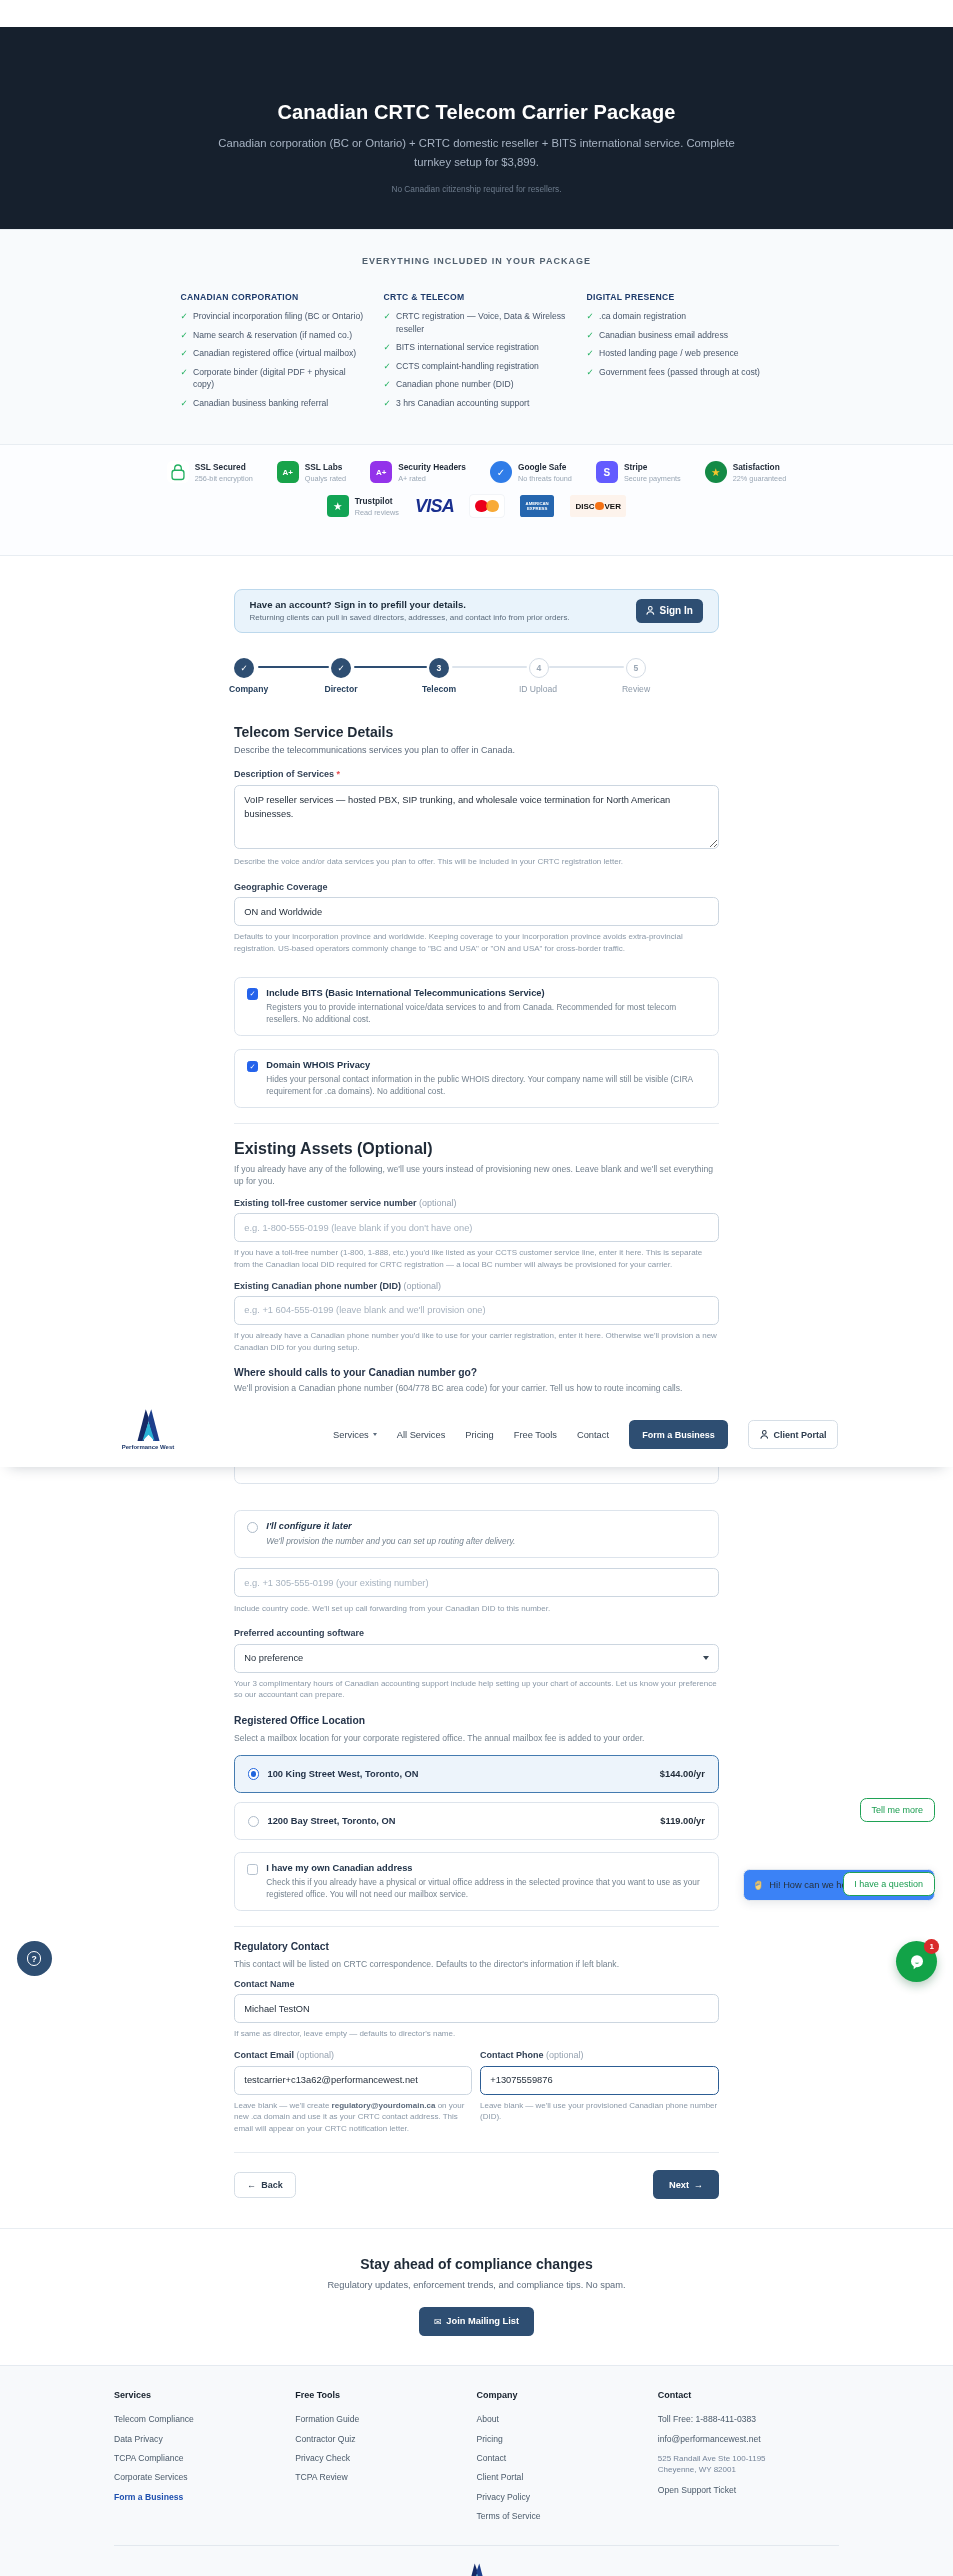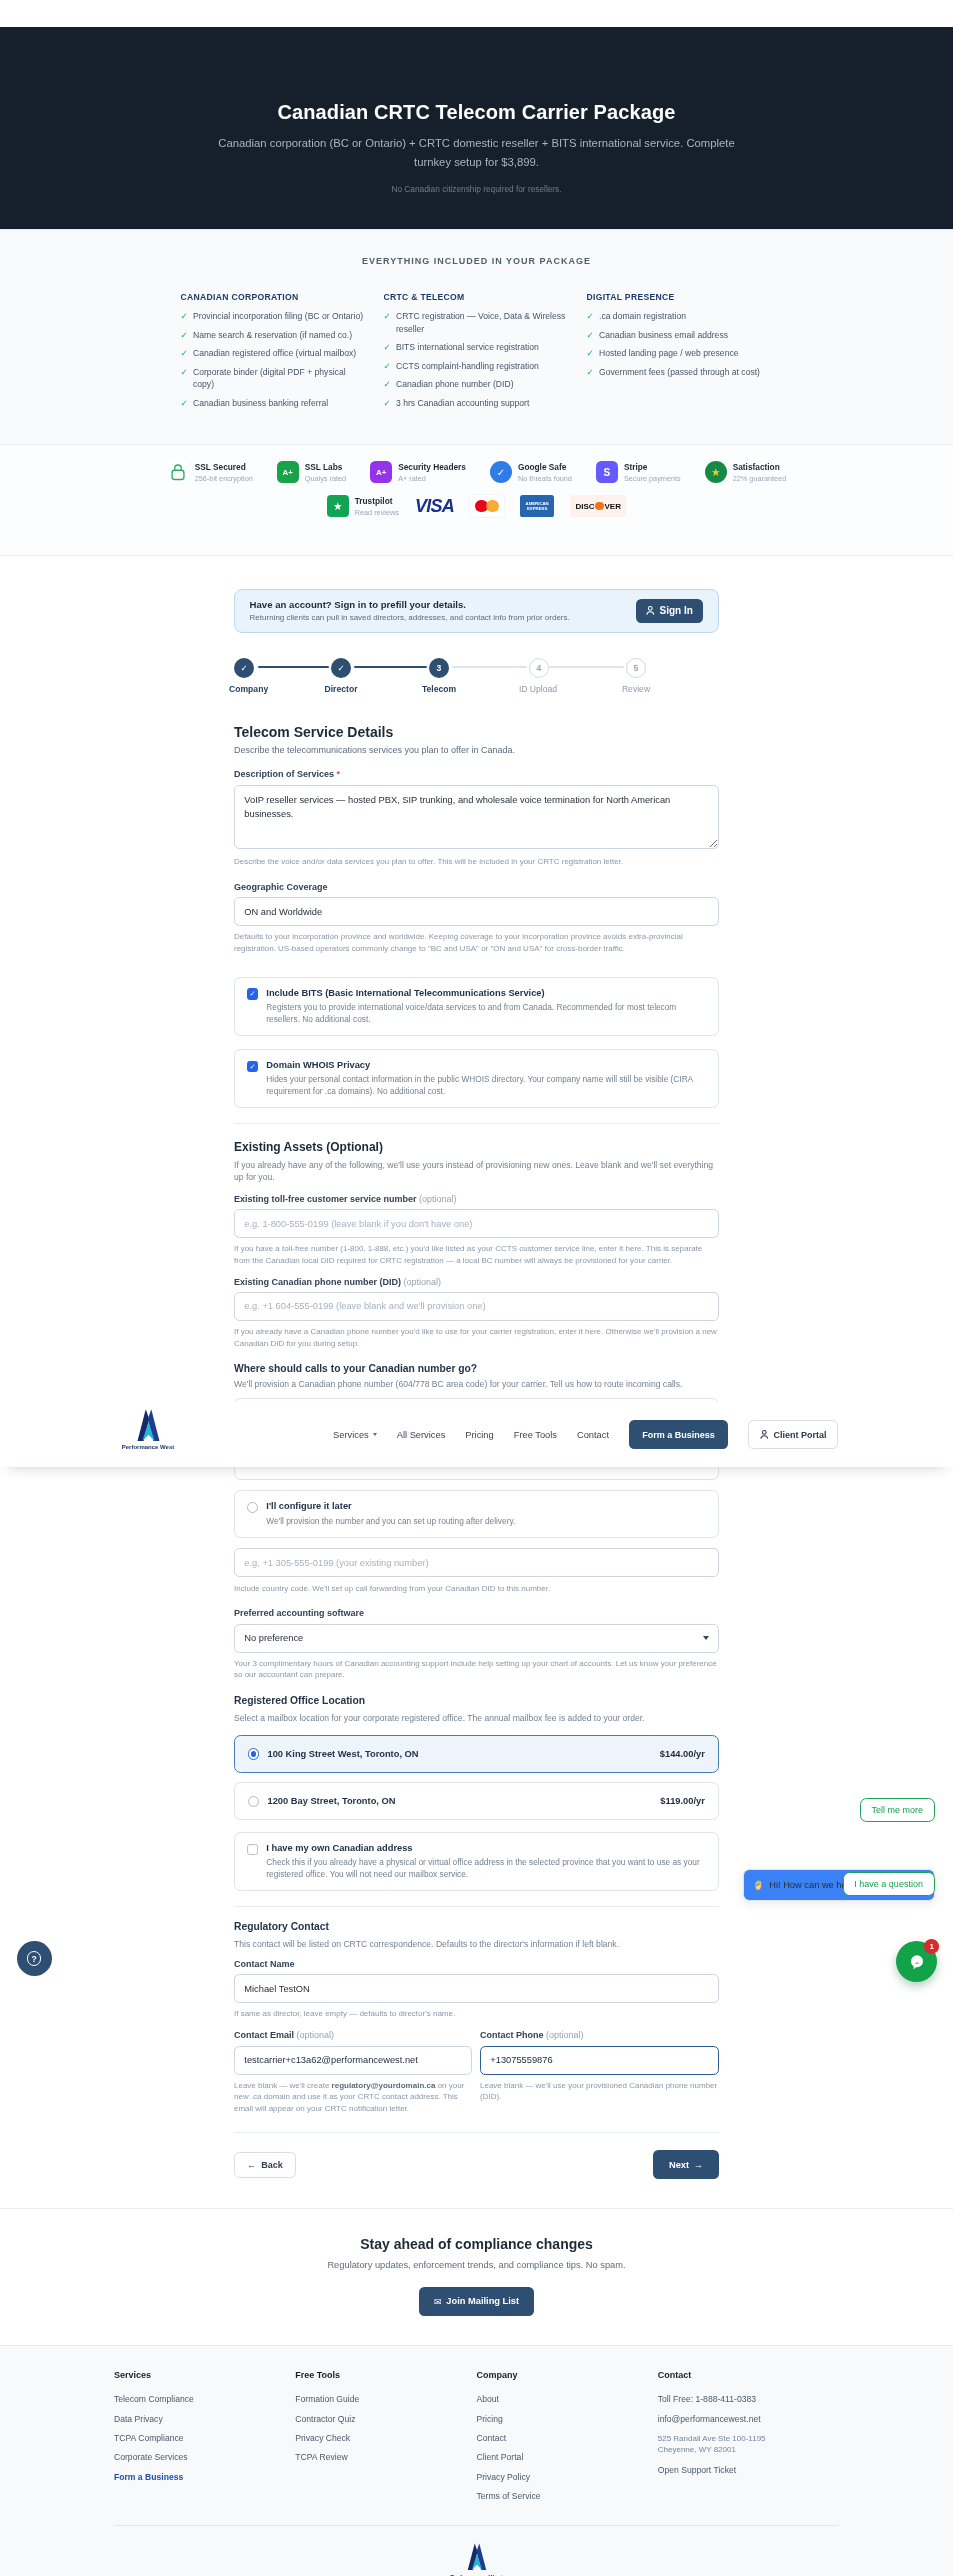--- a/index.html
+++ b/index.html
@@ -75,21 +75,21 @@
   6; color:#334256; }
   .lbl .opt { color:#97a3b1; font-weight:400; }
   .req { color:#e5484d; }
   .inp { margin-top:5.3px; width:100%; height:29px; border:0.7px solid #ccd6e0; border-radius:5.3px; padding:0 9.3px; font-size:9.3px; color:#1f2a37; font-family:inherit; background:#fff; }
   .inp::placeholder { color:#a6b2bf; }
   textarea.inp { height:64px; padding:7.3px 9.3px; line-height:14px; resize:vertical; }
   .inp.focused { border:1.3px solid #2c5d94; }
   .help { margin-top:5.3px; font-size:8px; line-height:11.3px; color:#8b99a8; }
   .help b { color:#5d6b7c; }
   .sect-hr { margin-top:14.6px; border:none; border-top:0.7px solid #e6ebf0; }
-  h3.sect { margin-top:16px; font-size:12px; font-weight:700; color:#1f2a37; }
+  h3.sect { margin-top:16px; font-size:16px; font-weight:700; color:#1f2a37; }
   h4.sect { margin-top:14.6px; font-size:10.3px; font-weight:700; color:#25344a; }
   .para { margin-top:5.3px; font-size:8.6px; line-height:12px; color:#74828f; }
 
   .card { border:0.7px solid #dde4ec; border-radius:6.6px; padding:10px 12px; display:flex; gap:8px; background:#fff; }
   .card .ct { font-size:9.3px; font-weight:700; color:#22344a; }
   .card .cd { margin-top:3.3px; font-size:8.3px; line-height:12px; color:#74828f; }
   .cb { width:11.3px; height:11.3px; border-radius:2.6px; border:1px solid #b6c2cf; background:#fff; flex:none; margin-top:0.7px; }
   .cb.checked { background:#2563eb; border-color:#2563eb; color:#fff; display:flex; align-items:center; justify-content:center; font-size:7.3px; font-weight:700; }
   .radio { width:11.3px; height:11.3px; border-radius:50%; border:1px solid #aebbc9; background:#fff; flex:none; margin-top:0.7px; }
   .radio.sel { border:1.3px solid #2166dd; display:flex; align-items:center; justify-content:center; }
@@ -381,21 +381,21 @@
     <h4 class="sect">Where should calls to your Canadian number go?</h4>
     <div class="para" style="margin-top:4px;">We'll provision a Canadian phone number (604/778 BC area code) for your carrier. Tell us how to route incoming calls.</div>
 
     <div class="card" style="margin-top:8px;height:82px;align-items:flex-start;">
       <span class="radio sel">
           <i></i>
         </span>
       <span class="ct">Forward to a phone number</span>
     </div>
 
-    <div class="card" style="margin-top:10px;">
+    <div class="card" style="margin-top:26px;font-style:italic;">
       <span class="radio"></span>
       <span>
         <div class="ct">I'll configure it later</div>
         <div class="cd">We'll provision the number and you can set up routing after delivery.</div>
       </span>
     </div>
 
     <input class="inp" style="margin-top: 10.6px;" placeholder="e.g. +1 305-555-0199 (your existing number)">
     <div class="help">Include country code. We'll set up call forwarding from your Canadian DID to this number.</div>
 

